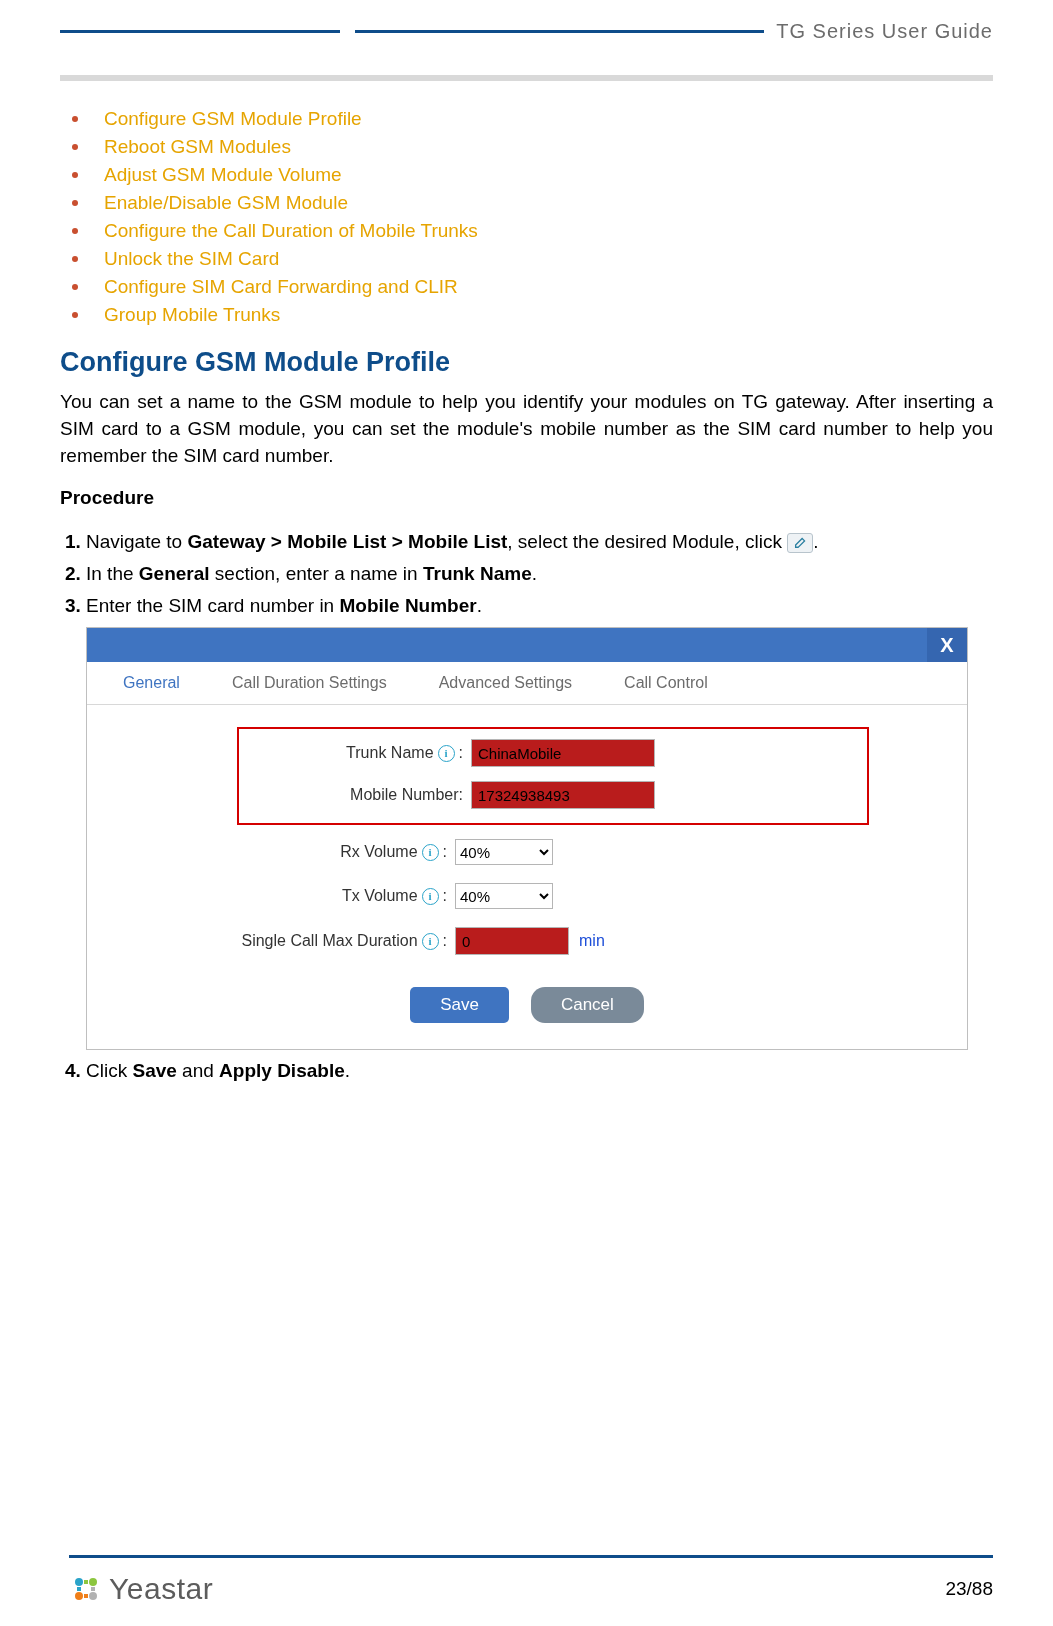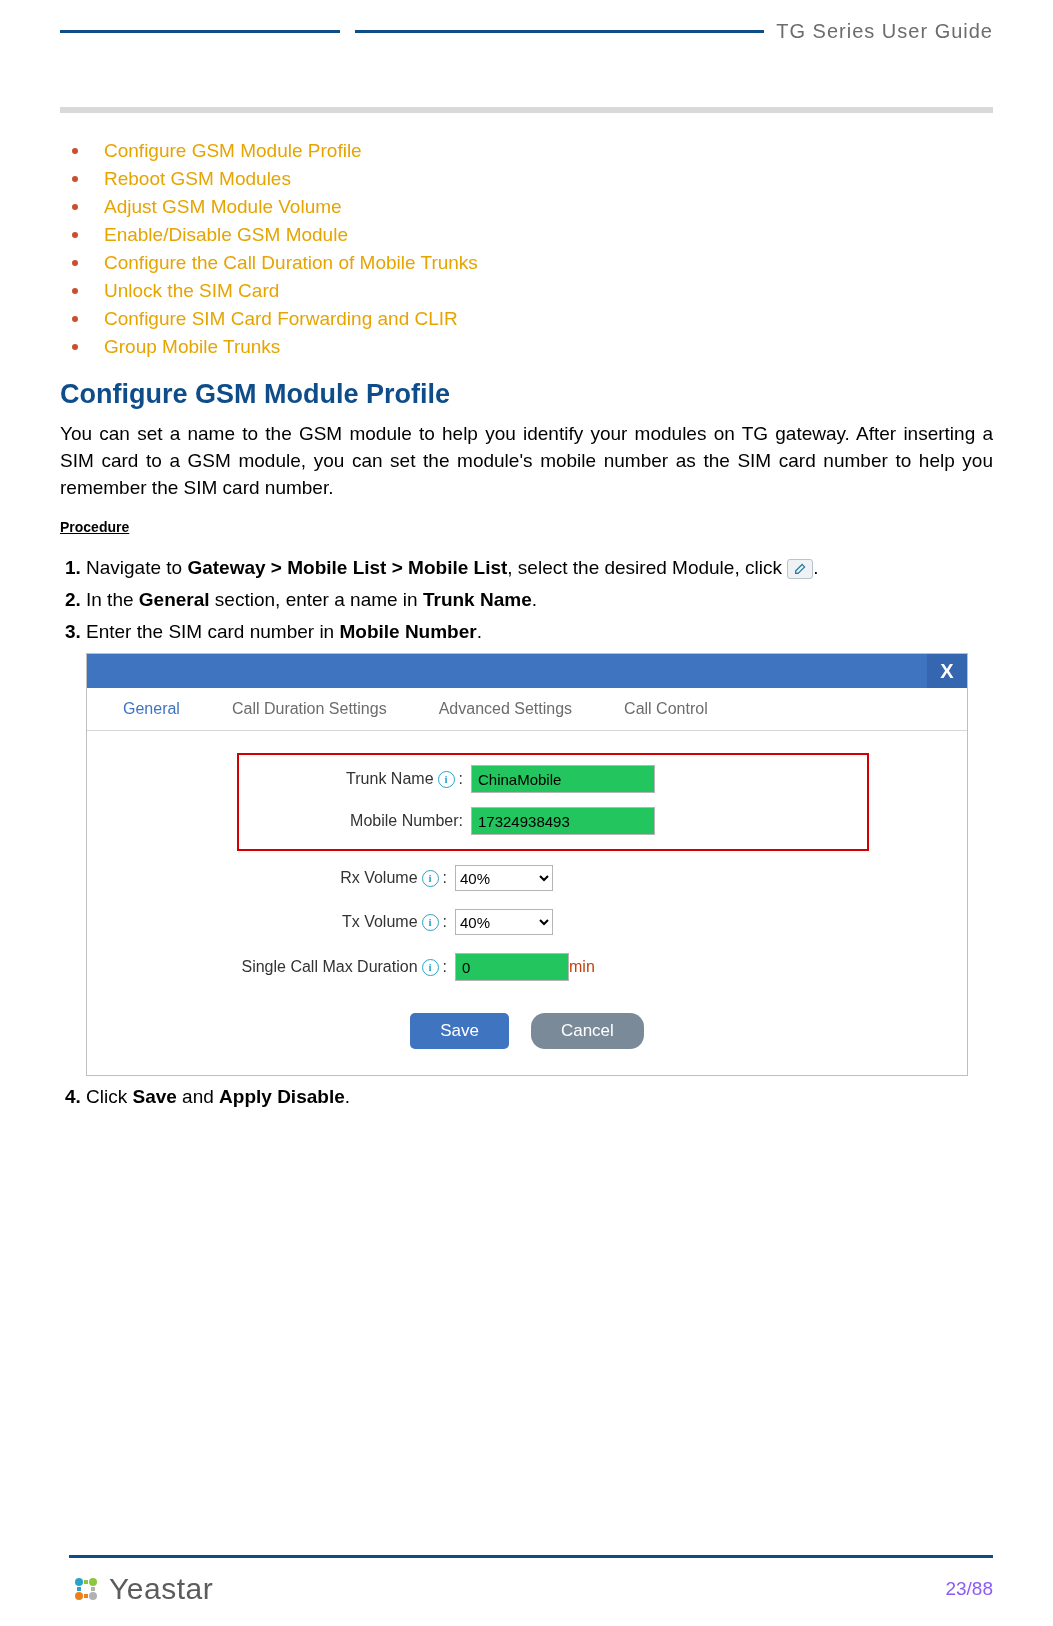--- a/index.html
+++ b/index.html
@@ -14,21 +14,21 @@
     min-height: 1626px;
     margin: 0 auto;
     position: relative;
     box-sizing: border-box;
     padding: 20px 60px 90px 60px;
   }
   .header-rule {
     display: flex;
     align-items: center;
     justify-content: space-between;
-    margin-bottom: 64px;
+    margin-bottom: 32px;
   }
   .header-rule .line-left {
     flex: 0 0 280px;
     height: 3px;
     background: #0e4d8a;
   }
   .header-rule .gap { flex: 0 0 15px; }
   .header-rule .line-right {
     flex: 1;
     height: 3px;
@@ -80,23 +80,22 @@
     margin: 10px 0 10px 0;
   }
   p.body-text {
     font-size: 19px;
     line-height: 27px;
     margin: 8px 0 18px 0;
     text-align: justify;
   }
   .proc-label {
     font-weight: bold;
-    font-size: 14px;
+    font-size: 19px;
     margin: 10px 0 18px 0;
-    text-decoration: underline;
   }
   ol.steps {
     font-size: 19px;
     line-height: 30px;
     padding-left: 26px;
     margin: 0;
   }
   ol.steps li { margin-bottom: 2px; }
   ol.steps li::marker { font-weight: bold; }
   .edit-icon {
@@ -183,40 +182,41 @@
     align-items: center;
     justify-content: center;
     font-family: Georgia, serif;
   }
   .form-input {
     border: 1px solid #b5b5b5;
     height: 24px;
     padding: 1px 6px;
     font-size: 15px;
     width: 170px;
-    background: #22c55e;
+    background: #b91c1c;
   }
   .form-select {
     border: 1px solid #b5b5b5;
     height: 26px;
     font-size: 15px;
     width: 98px;
     background: #fff;
   }
   .red-box {
     border: 2.5px solid #d40000;
     padding: 10px 14px 0 14px;
     margin: -4px 0 14px 120px;
     width: 600px;
   }
   .red-box .form-group { margin-bottom: 14px; }
   .red-box .form-label { width: 210px; }
   .min-label {
     font-size: 16px;
-    color: #c2410c;
+    color: #1d4ed8;
+    margin-left: 10px;
   }
   .ui-buttons {
     display: flex;
     justify-content: center;
     gap: 22px;
     padding: 14px 0 20px 0;
   }
   .btn {
     border: none;
     border-radius: 5px;
@@ -246,21 +246,21 @@
     margin-top: 4px;
   }
   .footer-logo .brand {
     font-size: 30px;
     color: #5c5c5c;
     font-weight: 500;
     letter-spacing: 0.5px;
   }
   .page-num {
     font-size: 19px;
-    color: #8b5cf6;
+    color: #000000;
     padding-top: 10px;
   }
 </style>
 </head>
 <body>
 
 <div class="page">
 
   <div class="header-rule">
     <div class="line-left"></div>

